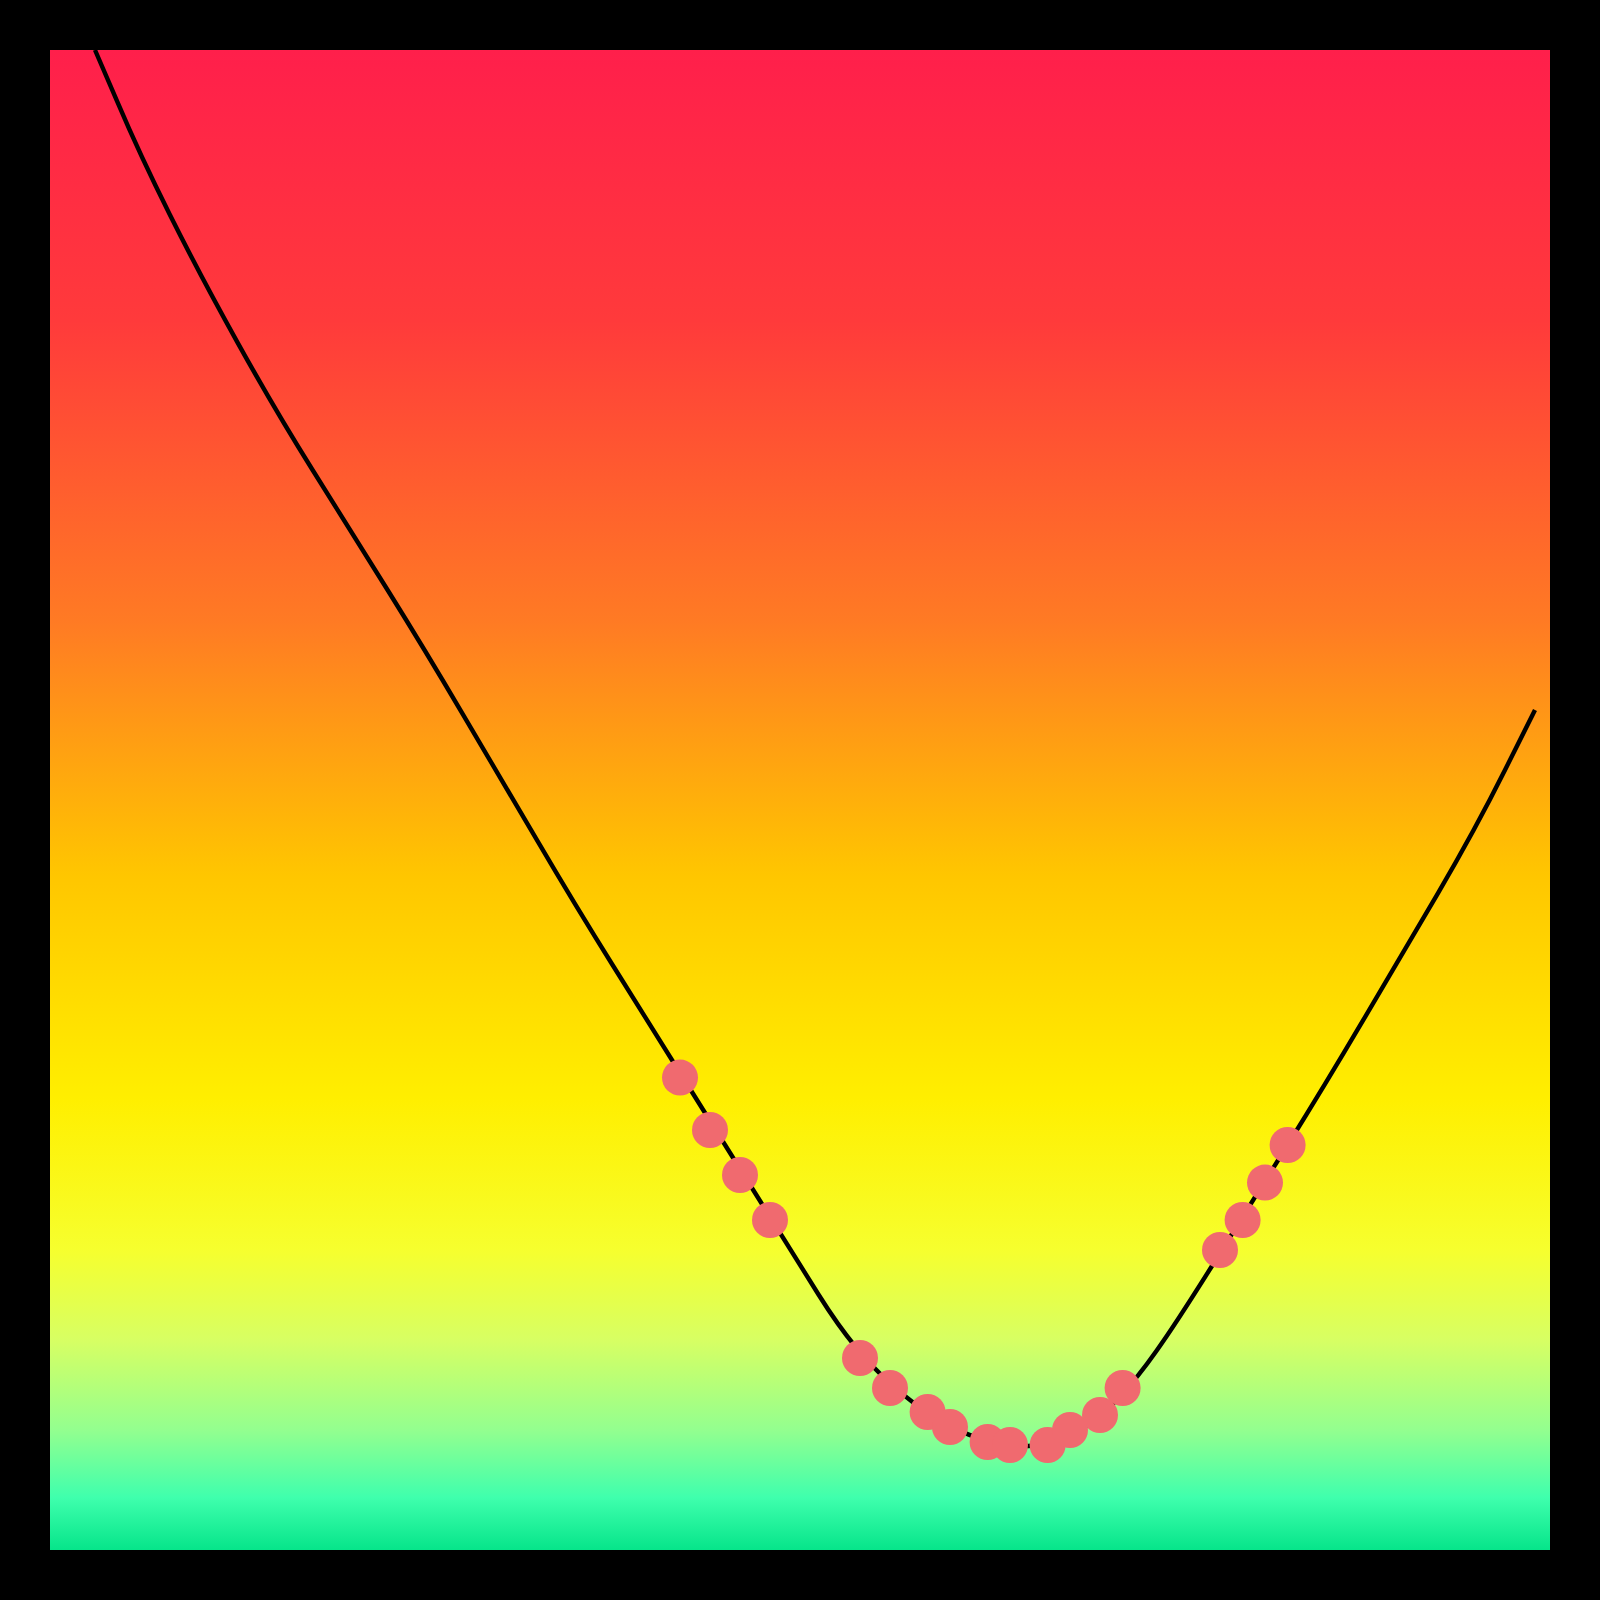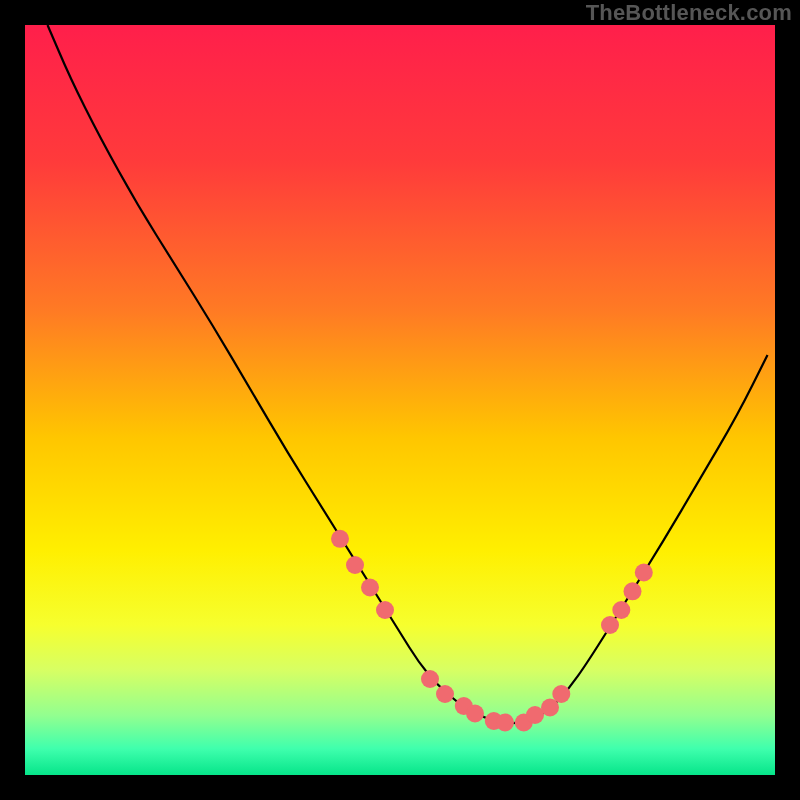--- a/index.html
+++ b/index.html
@@ -29,21 +29,20 @@
   svg {
     position: absolute;
     top: 0;
     left: 0;
   }
 </style>
 </head>
 <body>
 <div class="frame">
 
-<div class="watermark">TheBottleneck.com</div>
 
 <svg id="chart-svg" width="800" height="800" viewBox="0 0 800 800">
   <defs>
     <linearGradient id="bg-grad" x1="0" y1="0" x2="0" y2="1">
           <stop offset="0%" stop-color="#ff1f4b"></stop>
           <stop offset="18%" stop-color="#ff3a3b"></stop>
           <stop offset="38%" stop-color="#ff7a24"></stop>
           <stop offset="55.00000000000001%" stop-color="#ffc600"></stop>
           <stop offset="70%" stop-color="#ffef00"></stop>
           <stop offset="80%" stop-color="#f6ff2e"></stop>

